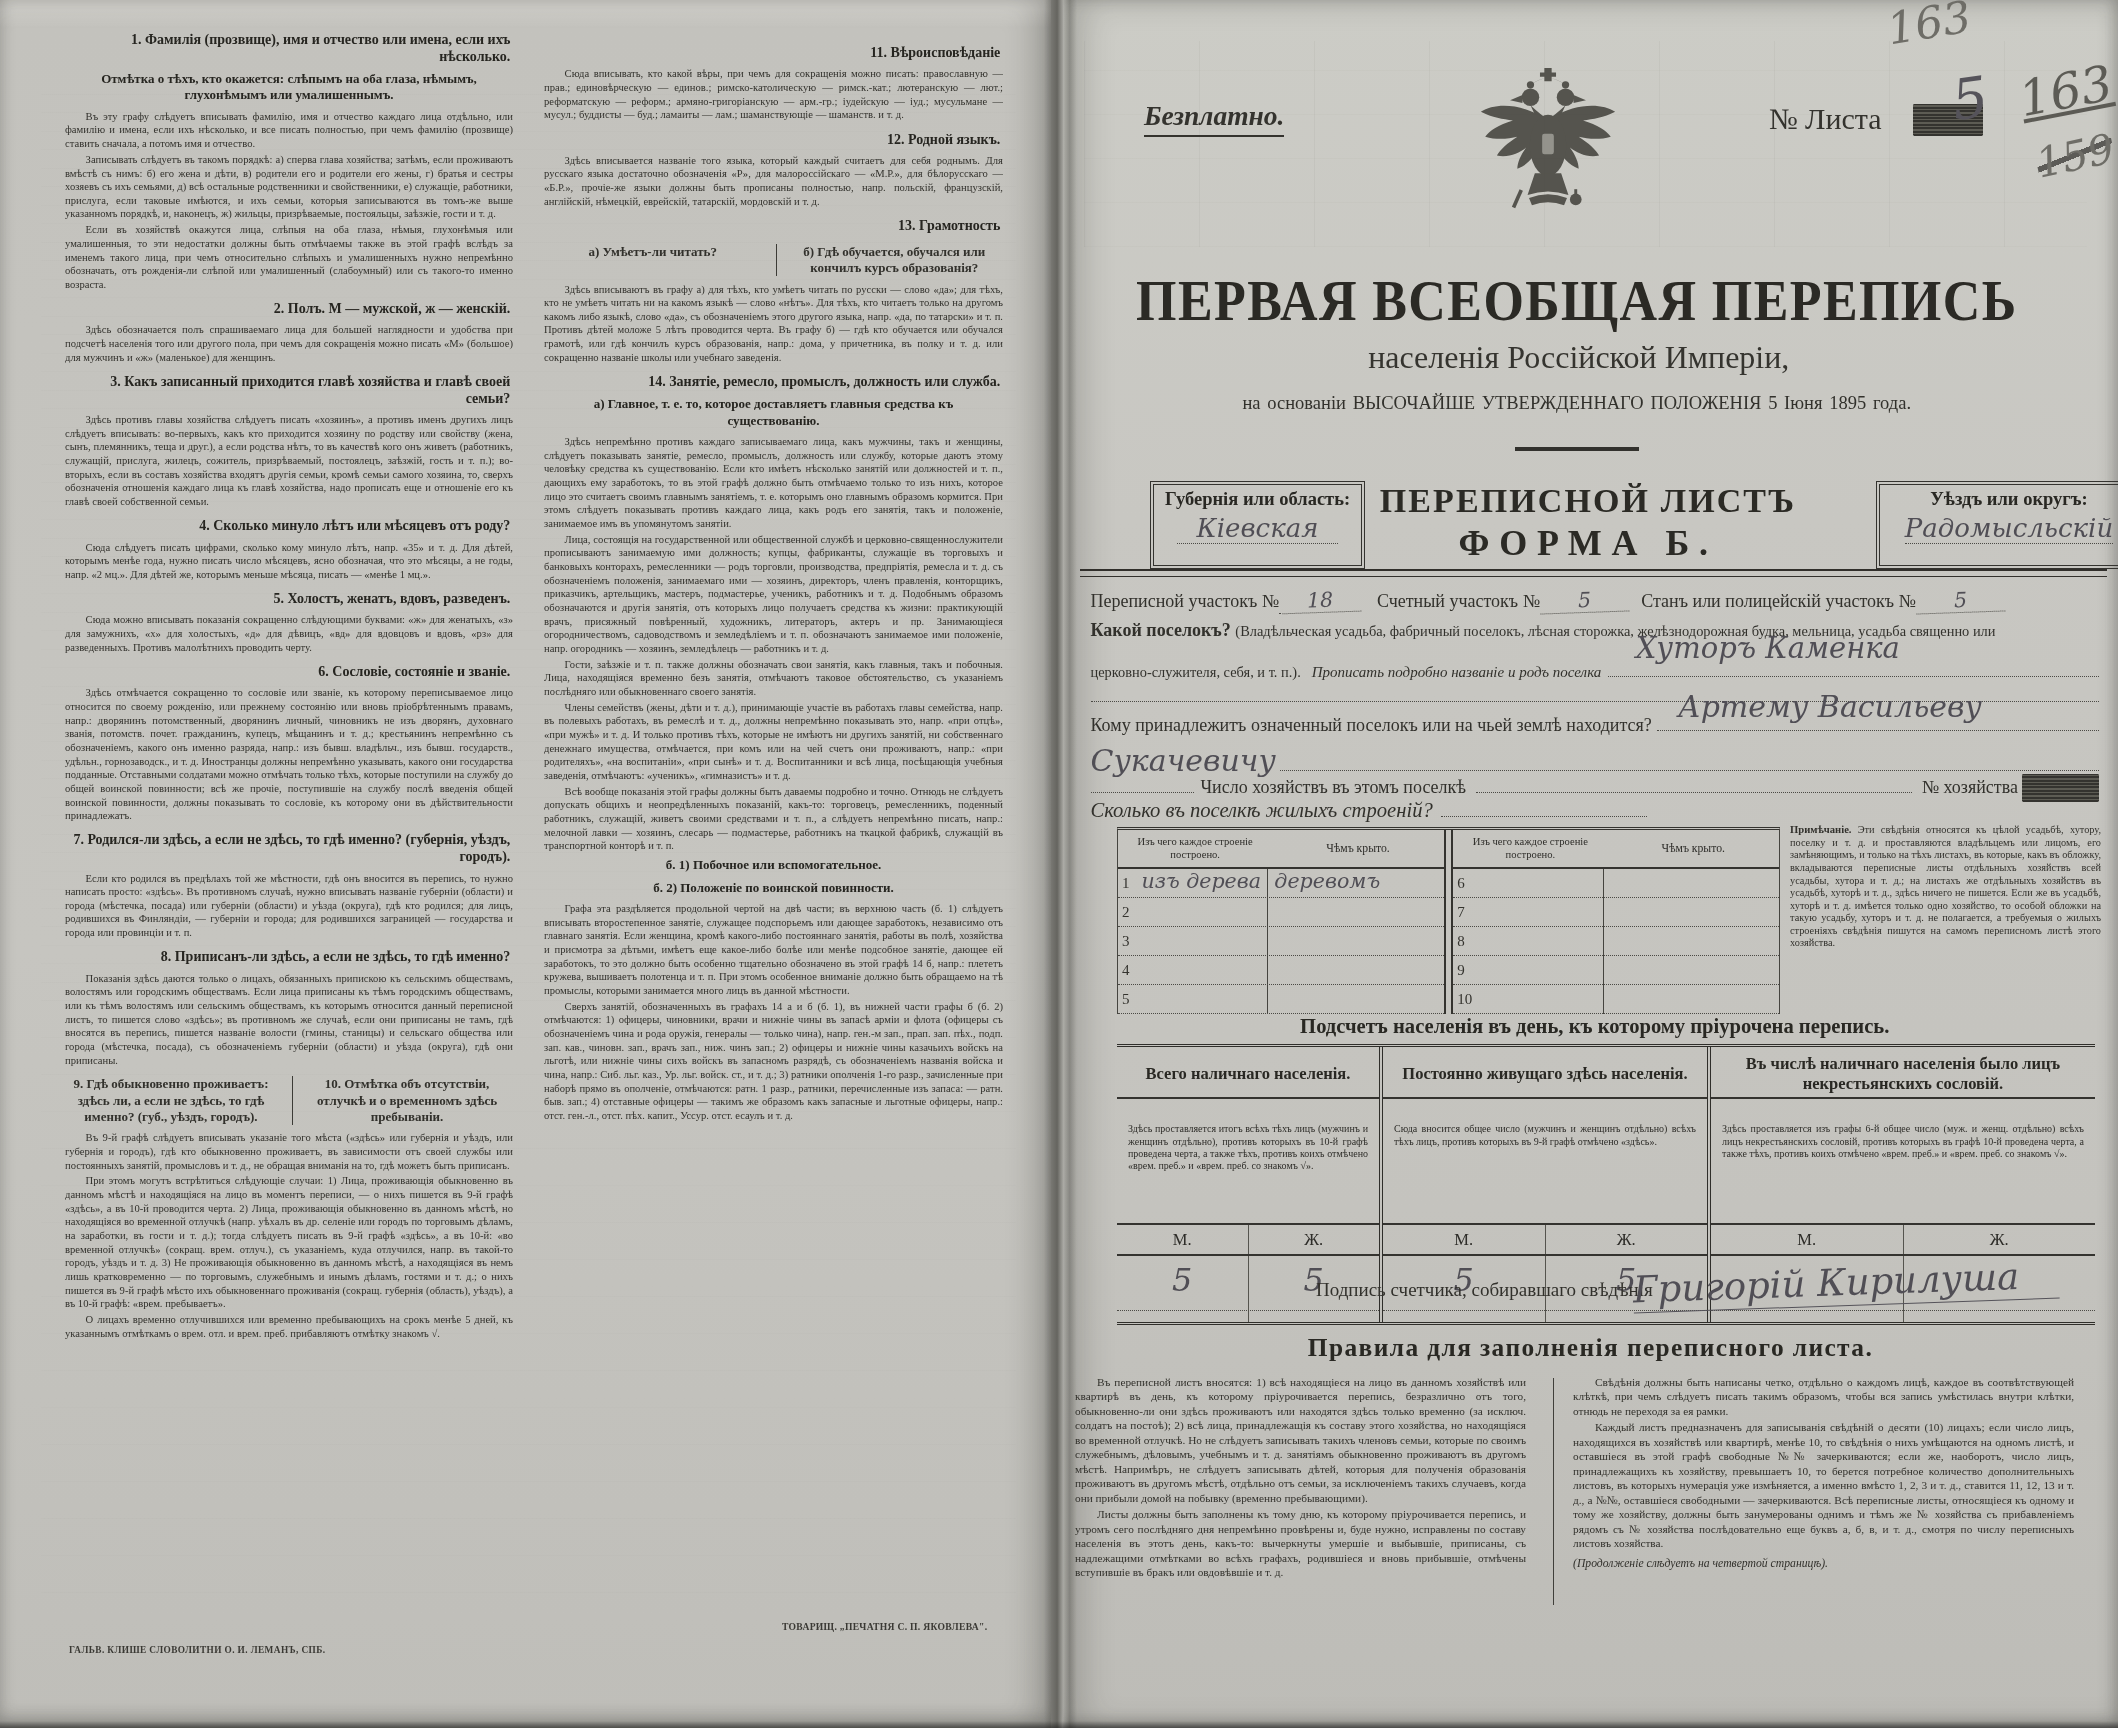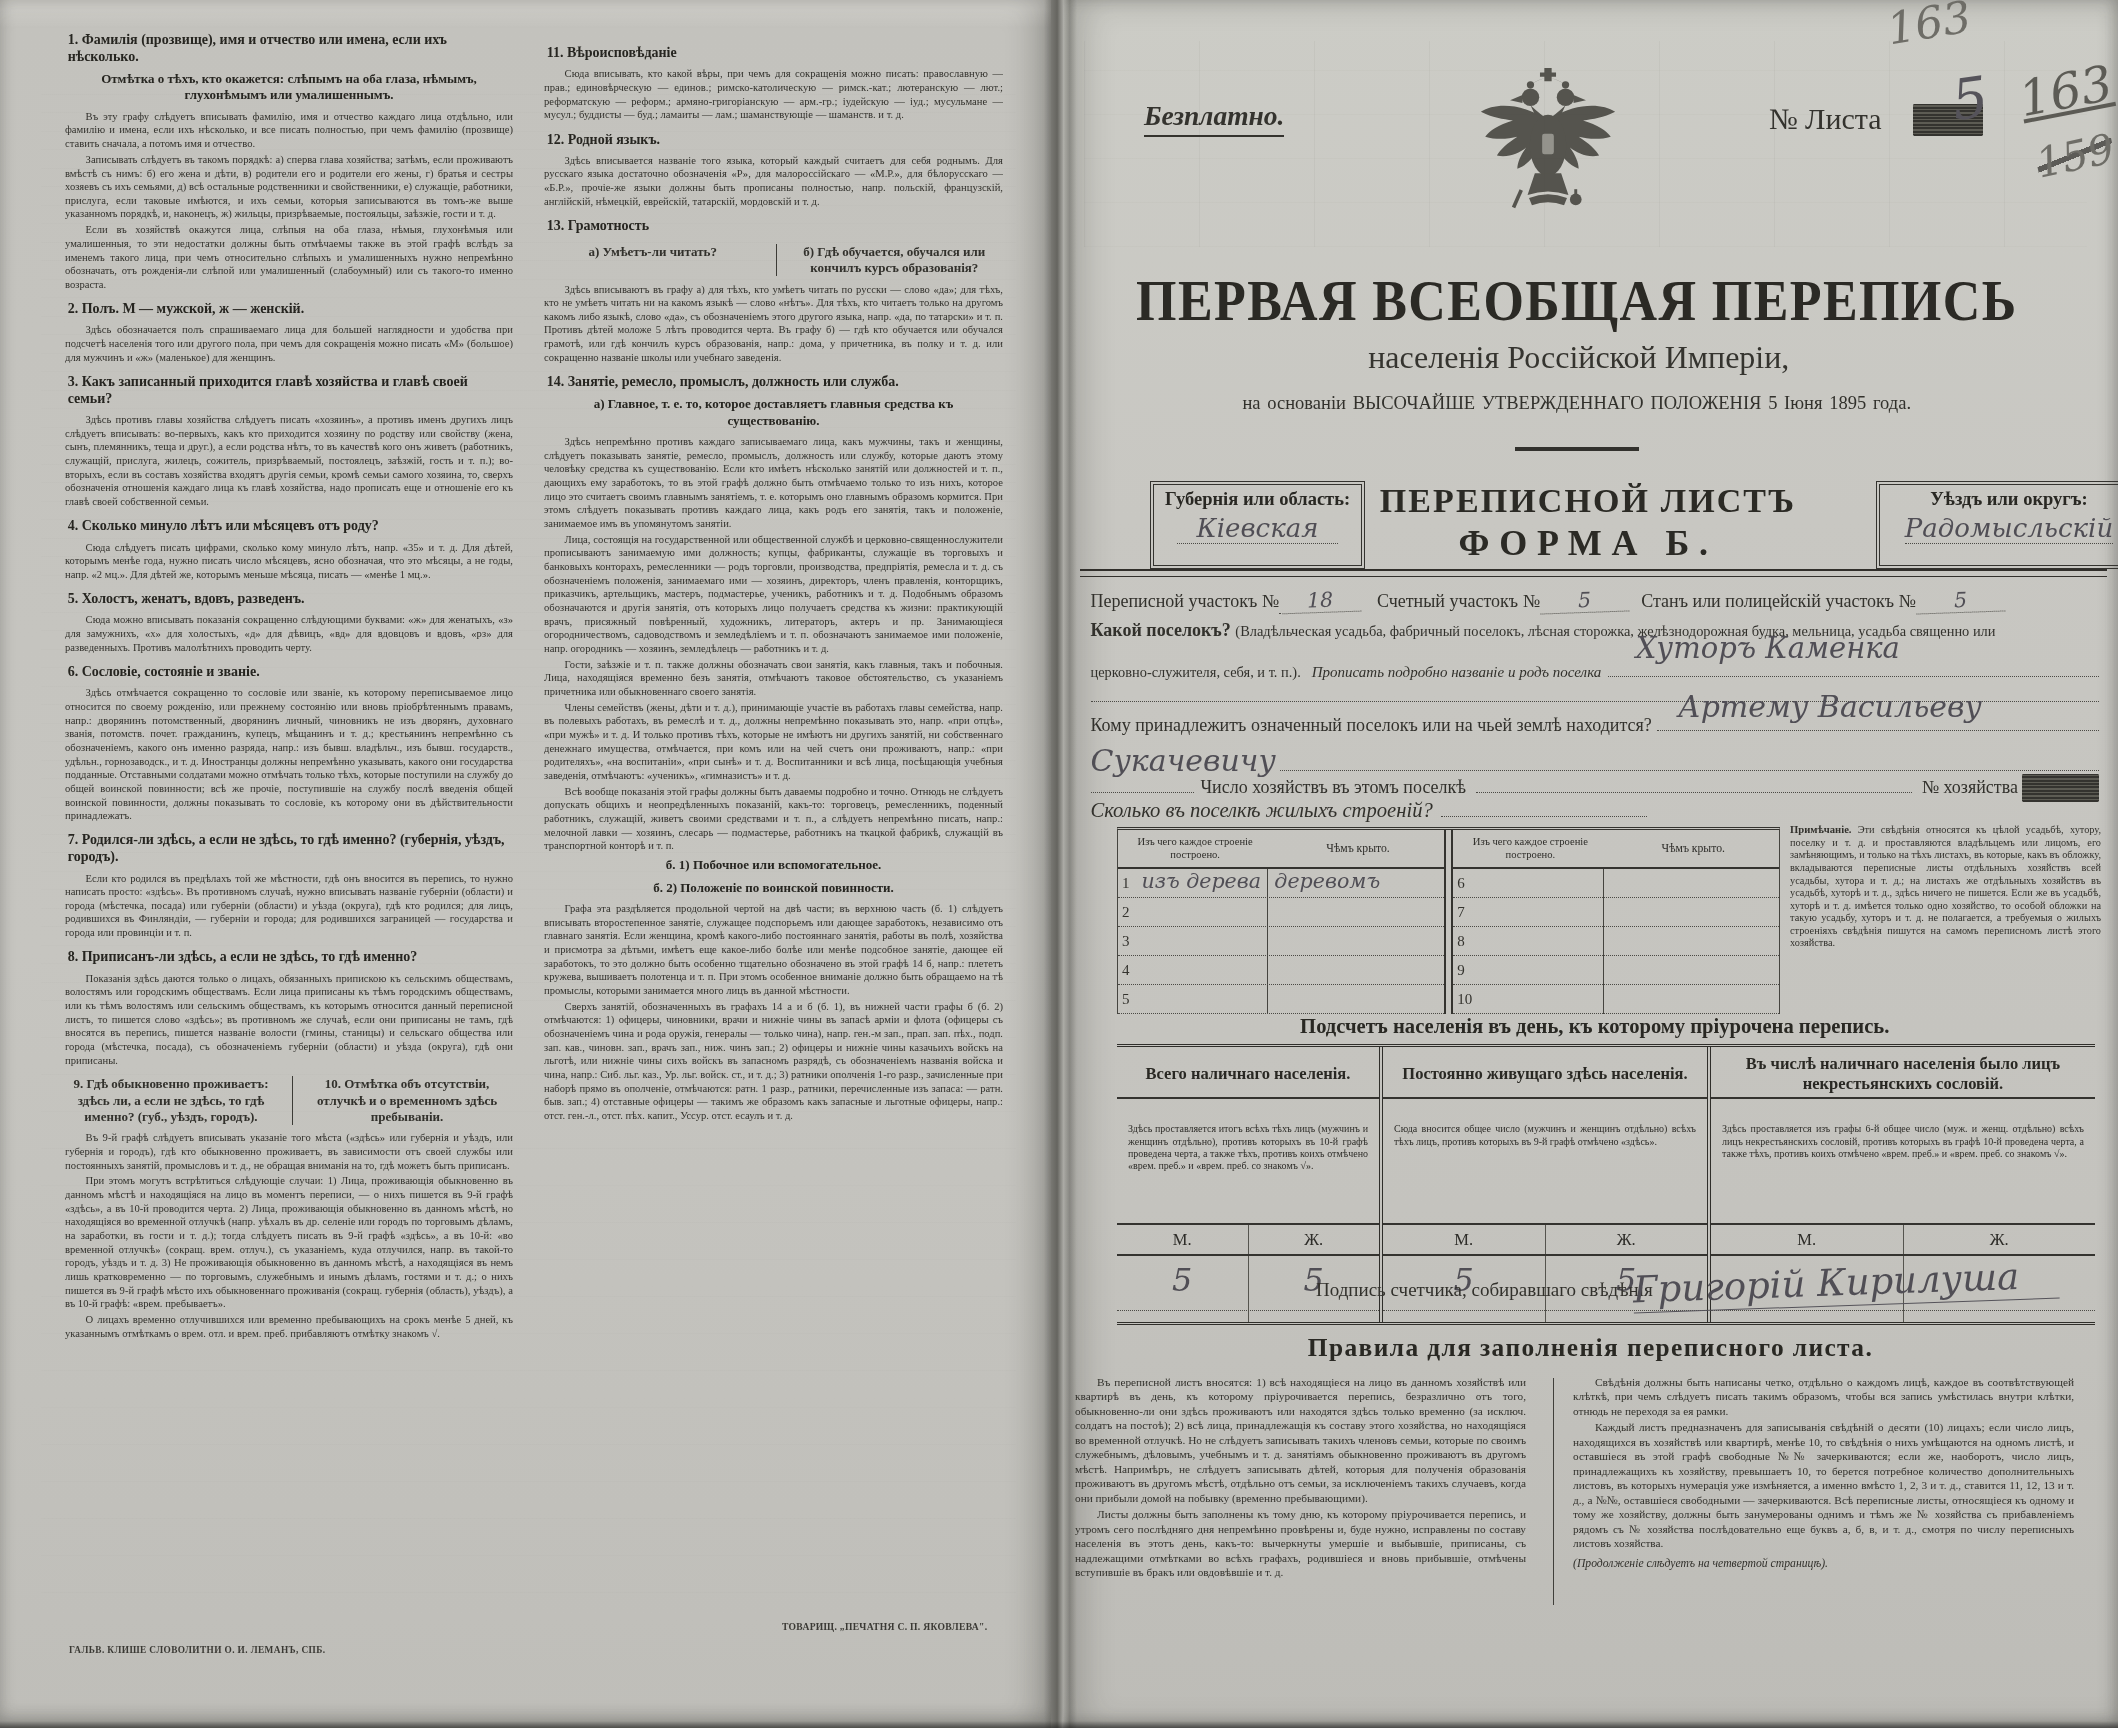--- a/index.html
+++ b/index.html
@@ -19,21 +19,21 @@
     background:repeating-linear-gradient(90deg,rgba(70,70,62,.10) 0 1.4px,transparent 1.4px 115px),
                repeating-linear-gradient(0deg,rgba(70,70,62,.05) 0 0.7px,transparent 0.7px 44px);}
   .bleedL{position:absolute;left:41px;top:82px;width:975px;height:1511px;opacity:.35;pointer-events:none;
     background:repeating-linear-gradient(0deg,rgba(70,70,62,.05) 0 0.7px,transparent 0.7px 18.5px);}
 
   
   .colflow{position:absolute;overflow:hidden;text-align:justify;font-size:10.6px;line-height:1.29;color:#32312c;}
   #colL1{left:65px;top:32px;width:448px;height:1601px;}
   #colL2{left:544px;top:45px;width:459px;height:1573px;}
   .blk-p{text-indent:20.6px;margin:0 0 2.1px 0;}
-  .blk-h1{font-weight:bold;text-align:left;font-size:14px;line-height:1.2;margin:9.6px 2.7px 5.5px;text-indent:0;color:#262520;}
+  .blk-h1{font-weight:bold;text-align:right;font-size:14px;line-height:1.2;margin:9.6px 2.7px 5.5px;text-indent:0;color:#262520;}
   .blk-h2{font-weight:bold;text-align:center;font-size:13px;line-height:1.25;margin:4.1px 6.9px 6.2px;text-indent:0;color:#262520;}
   .colflow > .blk-h1:first-child{margin-top:0;}
   .pairrow{display:flex;margin:9px 0 6.2px;}
   .pairrow .pl{width:50%;padding-right:15px;border-right:1.4px solid #3c3b36;font-weight:bold;text-align:center;font-size:13px;line-height:1.25;}
   .pairrow .pr{width:50%;padding-left:8.2px;font-weight:bold;text-align:center;font-size:13px;line-height:1.25;}
   .footL{position:absolute;left:69px;top:1645px;font-size:9.3px;font-weight:bold;letter-spacing:0.4px;color:#3a3934;}
   .footR{position:absolute;left:782px;top:1621px;font-size:9.6px;font-weight:bold;letter-spacing:0.3px;color:#3a3934;}
 
   
   .r-free{position:absolute;left:81px;top:100px;font-size:27.5px;font-style:italic;font-weight:bold;color:#34332e;
@@ -160,21 +160,21 @@
         <div class="blk-h1">13. Грамотность</div>
         <div class="pairrow">
           <div class="pl">а) Умѣетъ-ли читать?</div>
           <div class="pr">б) Гдѣ обучается, обучался или кончилъ курсъ образованія?</div>
         </div>
         <div class="blk-p">Здѣсь вписываютъ въ графу а) для тѣхъ, кто умѣетъ читать по русски — слово «да»; для тѣхъ, кто не умѣетъ читать ни на какомъ языкѣ — слово «нѣтъ». Для тѣхъ, кто читаетъ только на другомъ какомъ либо языкѣ, слово «да», съ обозначеніемъ этого другого языка, напр. «да, по татарски» и т. п. Противъ дѣтей моложе 5 лѣтъ проводится черта. Въ графу б) — гдѣ кто обучается или обучался грамотѣ, или гдѣ кончилъ курсъ образованія, напр.: дома, у причетника, въ полку и т. д. или сокращенно названіе школы или учебнаго заведенія.</div>
         <div class="blk-h1">14. Занятіе, ремесло, промыслъ, должность или служба.</div>
         <div class="blk-h2">а) Главное, т. е. то, которое доставляетъ главныя средства къ существованію.</div>
         <div class="blk-p">Здѣсь непремѣнно противъ каждаго записываемаго лица, какъ мужчины, такъ и женщины, слѣдуетъ показывать занятіе, ремесло, промыслъ, должность или службу, которые даютъ этому человѣку средства къ существованію. Если кто имѣетъ нѣсколько занятій или должностей и т. п., дающихъ ему заработокъ, то въ этой графѣ должно быть отмѣчаемо только то изъ нихъ, которое лицо это считаетъ своимъ главнымъ занятіемъ, т. е. которымъ оно главнымъ образомъ кормится. При этомъ слѣдуетъ показывать противъ каждаго лица, какъ родъ его занятія, такъ и положеніе, занимаемое имъ въ упомянутомъ занятіи.</div>
         <div class="blk-p">Лица, состоящія на государственной или общественной службѣ и церковно-священнослужители прописываютъ занимаемую ими должность; купцы, фабриканты, служащіе въ торговыхъ и банковыхъ конторахъ, ремесленники — родъ торговли, производства, предпріятія, ремесла и т. д. съ обозначеніемъ положенія, занимаемаго ими — хозяинъ, директоръ, членъ правленія, конторщикъ, приказчикъ, артельщикъ, мастеръ, подмастерье, ученикъ, работникъ и т. д. Подобнымъ образомъ обозначаются и другія занятія, отъ которыхъ лицо получаетъ средства къ жизни: практикующій врачъ, присяжный повѣренный, художникъ, литераторъ, актеръ и пр. Занимающіеся огородничествомъ, садоводствомъ и земледѣліемъ и т. п. обозначаютъ занимаемое ими положеніе, напр. огородникъ — хозяинъ, земледѣлецъ — работникъ и т. д.</div>
-        <div class="blk-p">Гости, заѣзжіе и т. п. также должны обозначать свои занятія, какъ главныя, такъ и побочныя. Лица, находящіяся временно безъ занятія, отмѣчаютъ таковое обстоятельство, съ указаніемъ причетника или обыкновеннаго своего занятія.</div>
+        <div class="blk-p">Гости, заѣзжіе и т. п. также должны обозначать свои занятія, какъ главныя, такъ и побочныя. Лица, находящіяся временно безъ занятія, отмѣчаютъ таковое обстоятельство, съ указаніемъ послѣдняго или обыкновеннаго своего занятія.</div>
         <div class="blk-p">Члены семействъ (жены, дѣти и т. д.), принимающіе участіе въ работахъ главы семейства, напр. въ полевыхъ работахъ, въ ремеслѣ и т. д., должны непремѣнно показывать это, напр. «при отцѣ», «при мужѣ» и т. д. И только противъ тѣхъ, которые не имѣютъ ни другихъ занятій, ни собственнаго денежнаго имущества, отмѣчается, при комъ или на чей счетъ они проживаютъ, напр.: «при родителяхъ», «на воспитаніи», «при сынѣ» и т. д. Воспитанники и всѣ лица, посѣщающія учебныя заведенія, отмѣчаютъ: «ученикъ», «гимназистъ» и т. д.</div>
         <div class="blk-p">Всѣ вообще показанія этой графы должны быть даваемы подробно и точно. Отнюдь не слѣдуетъ допускать общихъ и неопредѣленныхъ показаній, какъ-то: торговецъ, ремесленникъ, поденный работникъ, служащій, живетъ своими средствами и т. п., а слѣдуетъ непремѣнно писать, напр.: мелочной лавки — хозяинъ, слесарь — подмастерье, работникъ на ткацкой фабрикѣ, служащій въ транспортной конторѣ и т. п.</div>
         <div class="blk-h2">б. 1) Побочное или вспомогательное.</div>
         <div class="blk-h2">б. 2) Положеніе по воинской повинности.</div>
         <div class="blk-p">Графа эта раздѣляется продольной чертой на двѣ части; въ верхнюю часть (б. 1) слѣдуетъ вписывать второстепенное занятіе, служащее подспорьемъ или дающее заработокъ, независимо отъ главнаго занятія. Если женщина, кромѣ какого-либо постояннаго занятія, работы въ полѣ, хозяйства и присмотра за дѣтьми, имѣетъ еще какое-либо болѣе или менѣе подсобное занятіе, дающее ей заработокъ, то это должно быть особенно тщательно обозначено въ этой графѣ 14 б, напр.: плететъ кружева, вышиваетъ полотенца и т. п. При этомъ особенное вниманіе должно быть обращаемо на тѣ промыслы, которыми занимается много лицъ въ данной мѣстности.</div>
         <div class="blk-p">Сверхъ занятій, обозначенныхъ въ графахъ 14 а и б (б. 1), въ нижней части графы б (б. 2) отмѣчаются: 1) офицеры, чиновники, врачи и нижніе чины въ запасѣ арміи и флота (офицеры съ обозначеніемъ чина и рода оружія, генералы — только чина), напр. ген.-м зап., прап. зап. пѣх., подп. зап. кав., чиновн. зап., врачъ зап., ниж. чинъ зап.; 2) офицеры и нижніе чины казачьихъ войскъ на льготѣ, или нижніе чины сихъ войскъ въ запасномъ разрядѣ, съ обозначеніемъ названія войска и чина, напр.: Сиб. льг. каз., Ур. льг. войск. ст., и т. д.; 3) ратники ополченія 1-го разр., зачисленные при наборѣ прямо въ ополченіе, отмѣчаются: ратн. 1 разр., ратники, перечисленные изъ запаса: — ратн. быв. зап.; 4) отставные офицеры — такимъ же образомъ какъ запасные и льготные офицеры, напр.: отст. ген.-л., отст. пѣх. капит., Уссур. отст. есаулъ и т. д.</div>
       </div>
     <div class="footL">ГАЛЬВ. КЛИШЕ СЛОВОЛИТНИ О. И. ЛЕМАНЪ, СПБ.</div>
     <div class="footR">ТОВАРИЩ. „ПЕЧАТНЯ С. П. ЯКОВЛЕВА".</div>
   </div>

